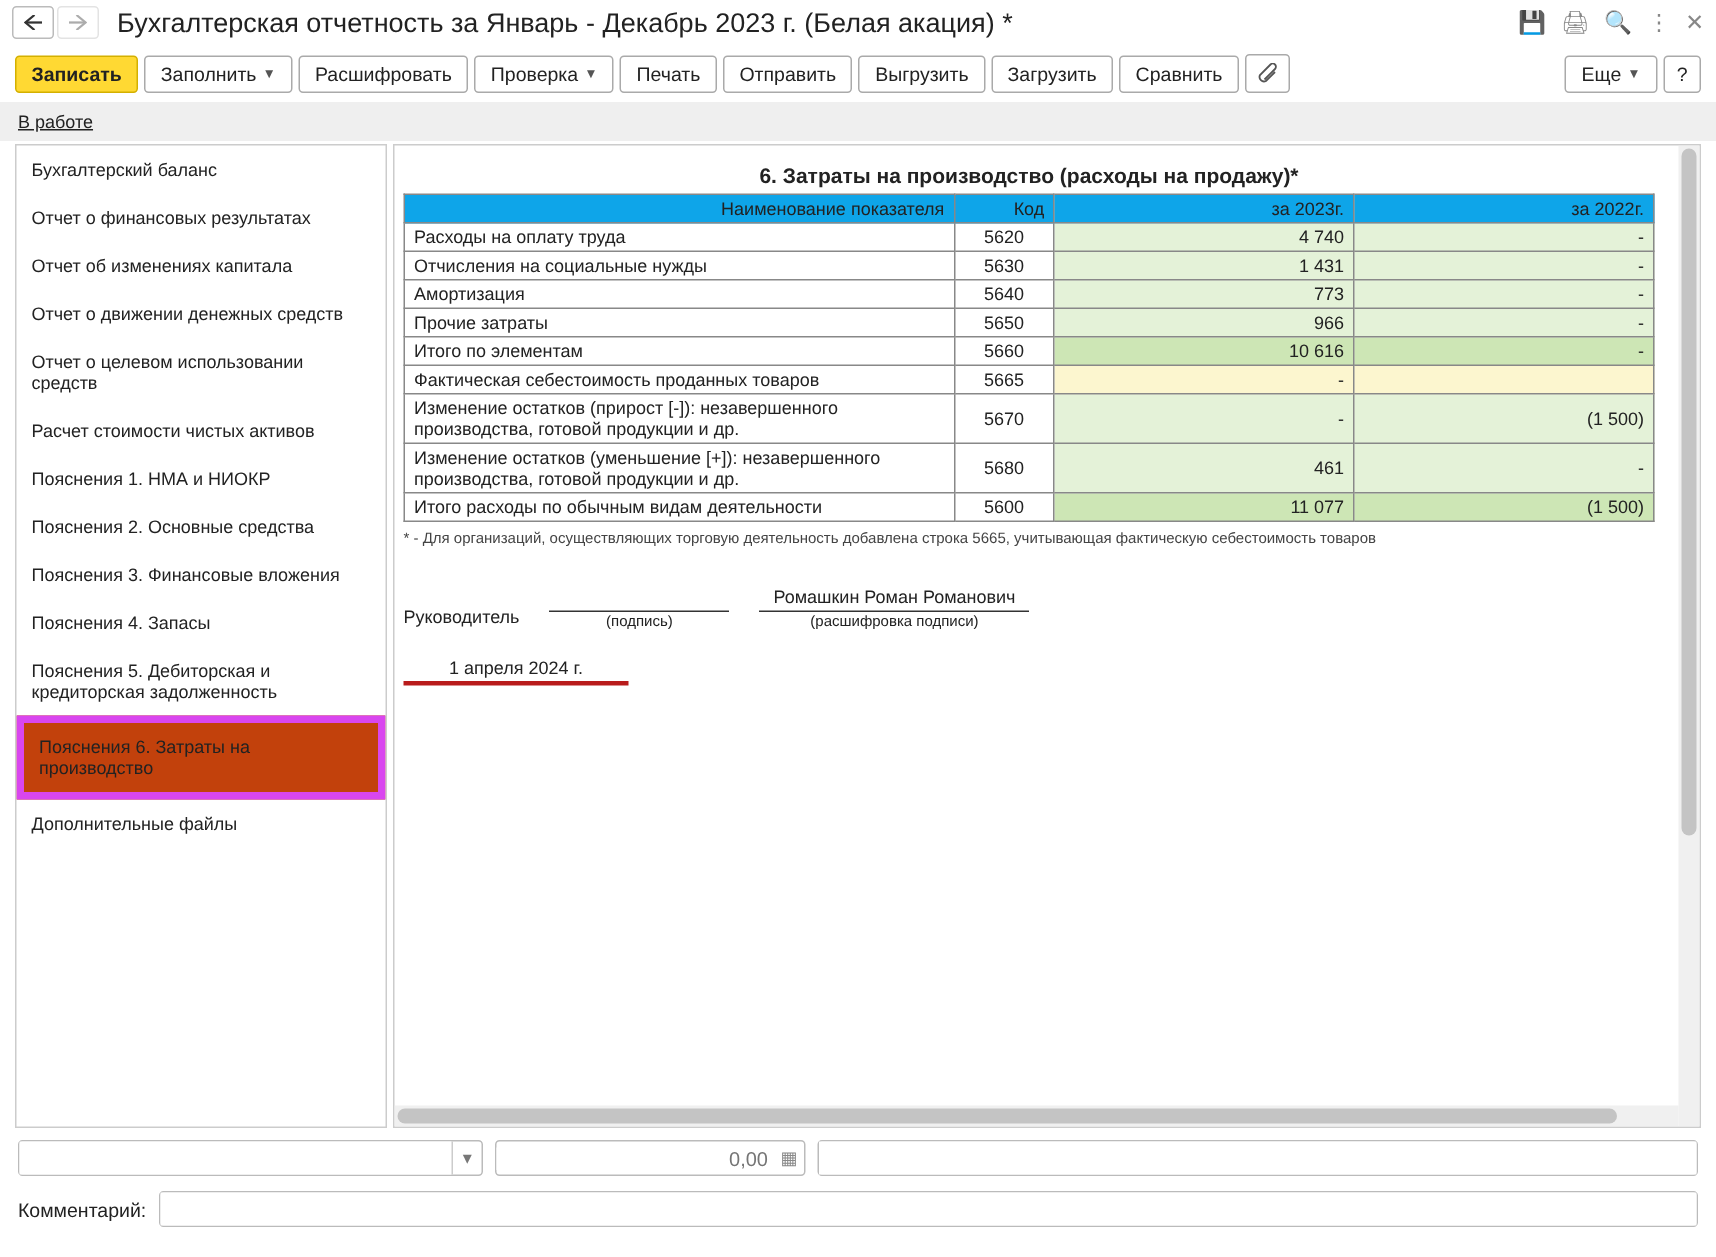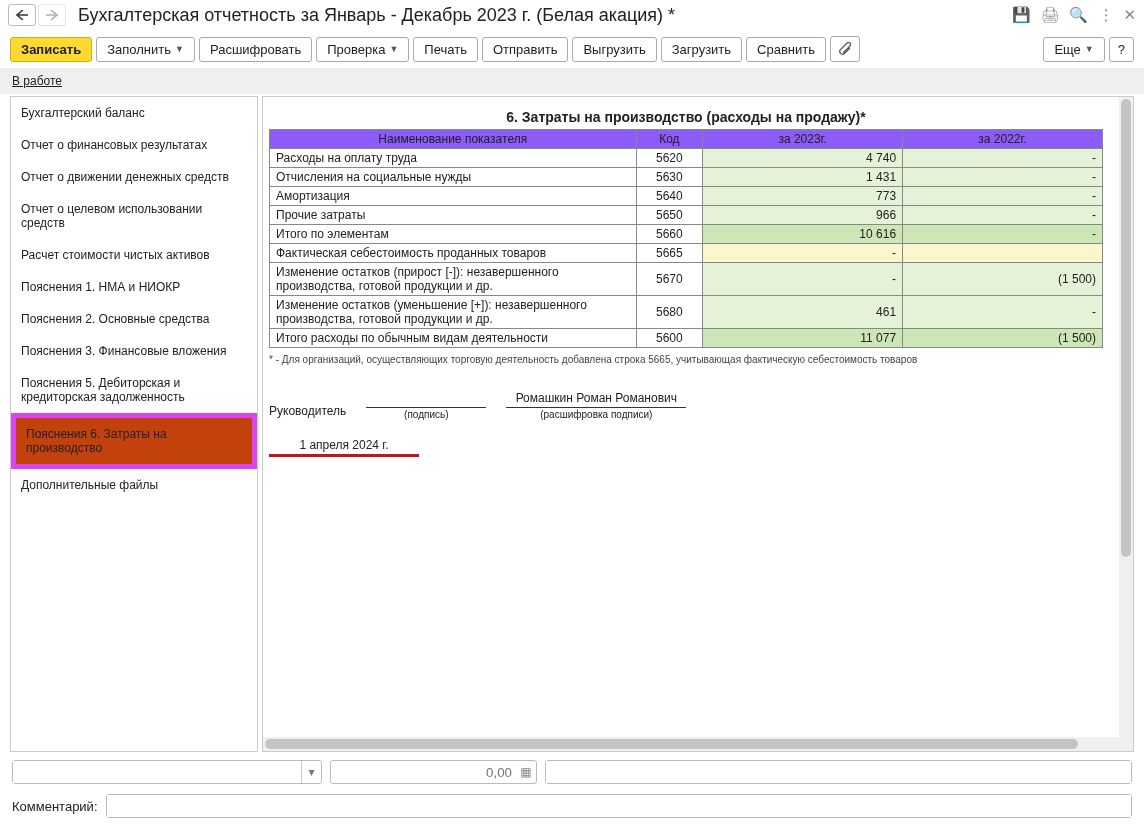--- a/index.html
+++ b/index.html
@@ -20,21 +20,21 @@
 .status-link { text-decoration:underline; cursor:pointer; }
 .main { display:flex; height:660px; }
 .sidebar { width:248px; border:1px solid #ccc; margin:2px 4px 2px 10px; overflow:auto; }
 .sidebar-item { padding:9px 10px; cursor:pointer; border-bottom:0; }
 .sidebar-item.active { background:#c2410c; border:5px solid #d946ef; }
 .content-wrap { flex:1; border:1px solid #ccc; margin:2px 10px 2px 0; position:relative; overflow:auto; }
 .content { padding:6px 30px 6px 6px; }
 .report-title { text-align:center; font-weight:bold; font-size:14px; margin:6px 0 4px; }
 table.report { border-collapse:collapse; width:100%; font-size:12px; }
 table.report th, table.report td { border:1px solid #888; padding:2px 6px; }
-table.report th { background:#8b5cf6; font-weight:normal; text-align:center; }
+table.report th { background:#0ea5e9; font-weight:normal; text-align:right; }
 td.num { text-align:right; }
 td.code { text-align:center; }
 .greenish { background:#e4f2d8; }
 .green-strong { background:#cde6b5; }
 .yellowish { background:#fcf6cf; }
 .footnote { font-size:10px; color:#444; margin-top:6px; }
 .sig-area { display:flex; gap:20px; margin-top:26px; font-size:12px; align-items:flex-end; }
 .sig-label { padding-bottom:2px; }
 .sig-line { border-bottom:1px solid #333; min-width:120px; text-align:center; padding:0 8px 2px; }
 .sig-sub { font-size:10px; text-align:center; margin-top:1px; }
@@ -115,26 +115,28 @@
 </div>
 
 <div class="status-strip">
   <span class="status-link">В работе</span>
 </div>
 
 <div class="main">
   <div class="sidebar" id="sidebar">
       <div class="sidebar-item">Бухгалтерский баланс</div>
       <div class="sidebar-item">Отчет о финансовых результатах</div>
+      <div class="sidebar-item">Отчет об изменениях капитала</div>
       <div class="sidebar-item">Отчет о движении денежных средств</div>
       <div class="sidebar-item">Отчет о целевом использовании средств</div>
       <div class="sidebar-item">Расчет стоимости чистых активов</div>
       <div class="sidebar-item">Пояснения 1. НМА и НИОКР</div>
       <div class="sidebar-item">Пояснения 2. Основные средства</div>
       <div class="sidebar-item">Пояснения 3. Финансовые вложения</div>
+      <div class="sidebar-item">Пояснения 4. Запасы</div>
       <div class="sidebar-item">Пояснения 5. Дебиторская и кредиторская задолженность</div>
       <div class="sidebar-item active">Пояснения 6. Затраты на производство</div>
       <div class="sidebar-item">Дополнительные файлы</div>
     </div>
 
   <div class="content-wrap">
     <div class="content">
       <div class="report-title">6. Затраты на производство (расходы на продажу)*</div>
       <table class="report">
         <thead>

